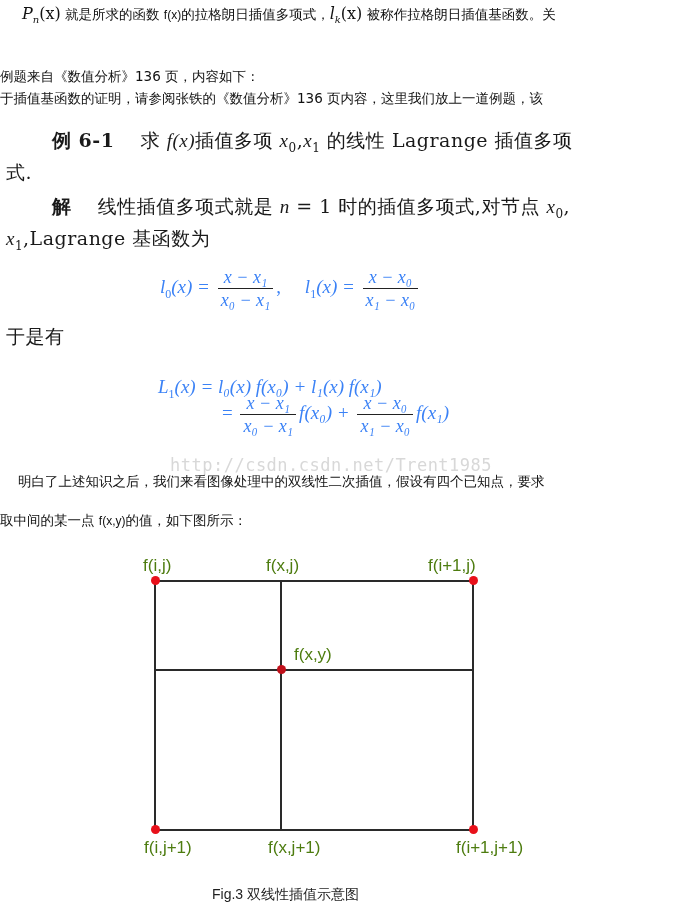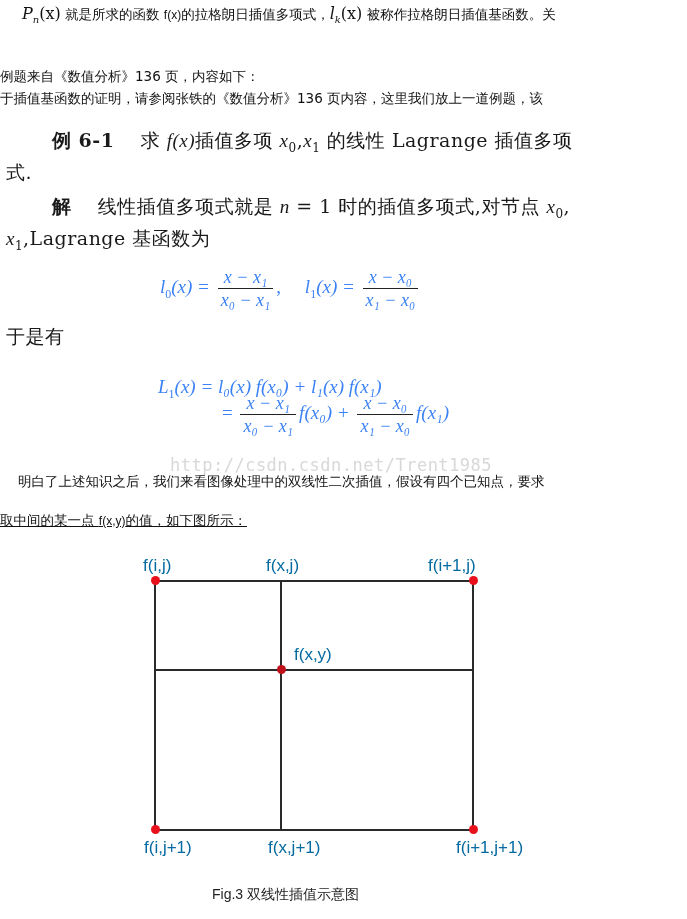--- a/index.html
+++ b/index.html
@@ -113,21 +113,21 @@
       width: 9px;
       height: 9px;
       border-radius: 50%;
       background: #e8101a;
     }
     .dot.dark { background: #c0101a; }
     .flabel {
       position: absolute;
       font-family: "Liberation Sans", sans-serif;
       font-size: 17px;
-      color: #0369a1;
+      color: #4d7c0f;
       white-space: nowrap;
     }
     .caption {
       position: absolute;
       left: 212px;
       top: 346px;
       font-family: "Liberation Sans", sans-serif;
       font-size: 14px;
       color: #1e1e1e;
       white-space: nowrap;
@@ -182,21 +182,21 @@
     <span class="frac">
       <span class="num bi">x − x₀</span>
       <span class="den bi">x₁ − x₀</span>
     </span><span class="bi">f(x₁)</span>
   </div>
 </div>
 
 <div class="watermark">http://csdn.csdn.net/Trent1985</div>
 
 <div class="para" style="top:471px; left:18px;">明白了上述知识之后，我们来看图像处理中的双线性二次插值，假设有四个已知点，要求</div>
-<div class="para" style="top:510px;text-decoration:underline;">
+<div class="para" style="top:510px;">
   <span>取中间的某一点 </span><span class="fx-small">f(x,y)</span><span>的值，如下图所示：</span>
 </div>
 
 <div class="figure">
 
   <div class="hline" style="left:155px; top:40px; width:319px;"></div>
   <div class="hline" style="left:155px; top:129px; width:319px;"></div>
   <div class="hline" style="left:155px; top:289px; width:319px;"></div>
   <div class="vline" style="left:154px; top:40px; height:251px;"></div>
   <div class="vline" style="left:280px; top:40px; height:251px;"></div>

